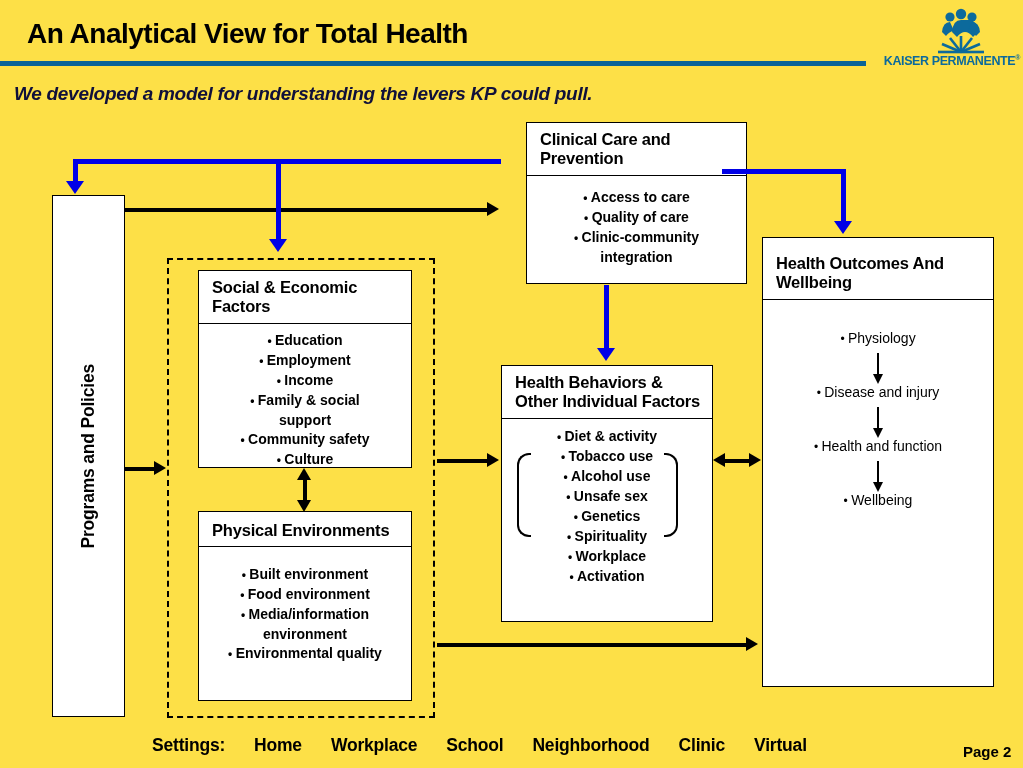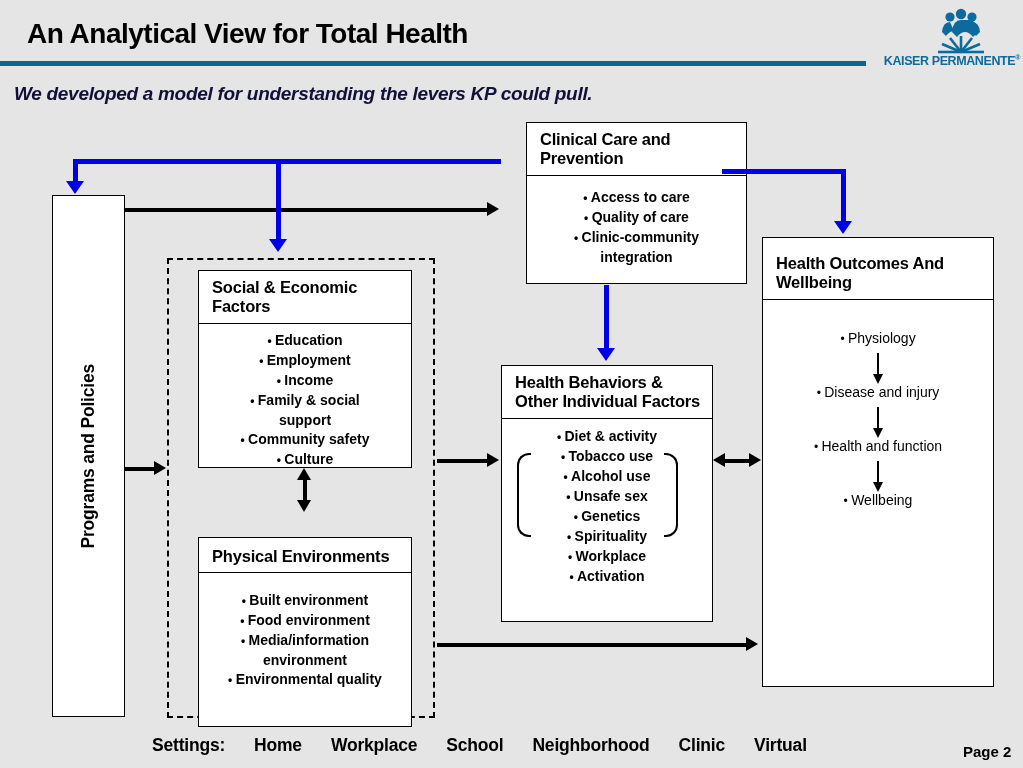--- a/index.html
+++ b/index.html
@@ -1,19 +1,19 @@
 <!DOCTYPE html>
 <html><head>
 <meta charset="utf-8">
 <style>
   * { margin:0; padding:0; box-sizing:border-box; }
   html,body { width:1023px; height:768px; background:#fff; overflow:hidden;
               font-family:"Liberation Sans","DejaVu Sans",sans-serif; }
   .abs { position:absolute; }
-  #slide { position:relative; width:1023px; height:768px; background:#e5e5e5; }
+  #slide { position:relative; width:1023px; height:768px; background:#fde047; }
 
   
   #title { left:27px; top:18px; font-size:28px; font-weight:bold; color:#000; letter-spacing:-0.5px; }
   #rule  { left:0; top:61px; width:866px; height:5px; background:#0a6496; }
   #subtitle { left:14px; top:83px; font-size:19px; font-weight:bold; font-style:italic; color:#10103a; letter-spacing:-0.3px; }
   #logo { left:905px; top:8px; width:112px; height:62px; }
   #logo-text { left:860px; top:54px; width:160px; text-align:right; font-size:12.5px; font-weight:bold; color:#0c6a9c; letter-spacing:-0.4px; }
   #logo-text sup { font-size:7px; }
 
   
@@ -22,21 +22,21 @@
                border-bottom:1.7px solid #000; letter-spacing:-0.2px; }
   .bullets { text-align:center; font-size:14px; font-weight:bold; color:#000; line-height:19px; padding-top:7px; }
   .bullet::before { content:"•\00a0 "; font-size:12px; }
 
   #box-programs { left:52px; top:195px; width:73px; height:522px; display:flex; align-items:center; justify-content:center; }
   #programs-label { writing-mode:vertical-rl; transform:rotate(180deg); font-size:17.5px; font-weight:bold; letter-spacing:-0.2px; }
 
   #box-dashed { left:167px; top:258px; width:268px; height:460px; border:2px dashed #000; background:transparent; }
 
   #box-social    { left:198px; top:270px; width:214px; height:198px; }
-  #box-physical  { left:198px; top:537px; width:214px; height:190px; }
+  #box-physical  { left:198px; top:511px; width:214px; height:190px; }
   #box-physical .box-title { padding-top:9px; }
   #box-physical .bullets { padding-top:18px; }
 
   #box-clinical  { left:526px; top:122px; width:221px; height:162px; }
   #box-clinical .bullets { padding-top:12px; }
 
   #box-behaviors { left:501px; top:365px; width:212px; height:257px; }
   #box-behaviors .bullets { padding-top:8px; position:relative; }
 
   #box-outcomes  { left:762px; top:237px; width:232px; height:450px; }

